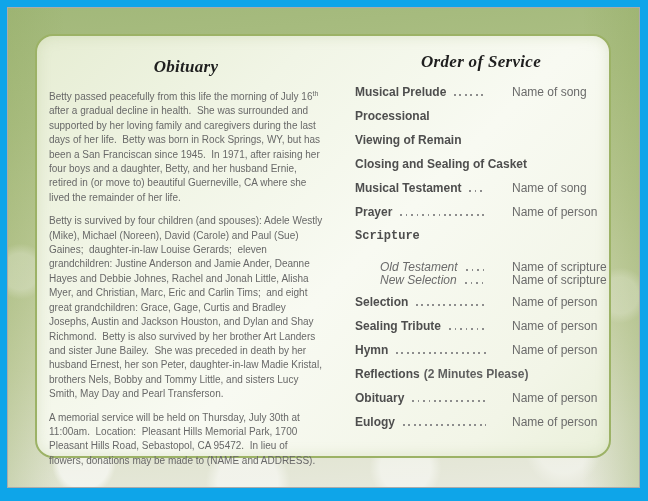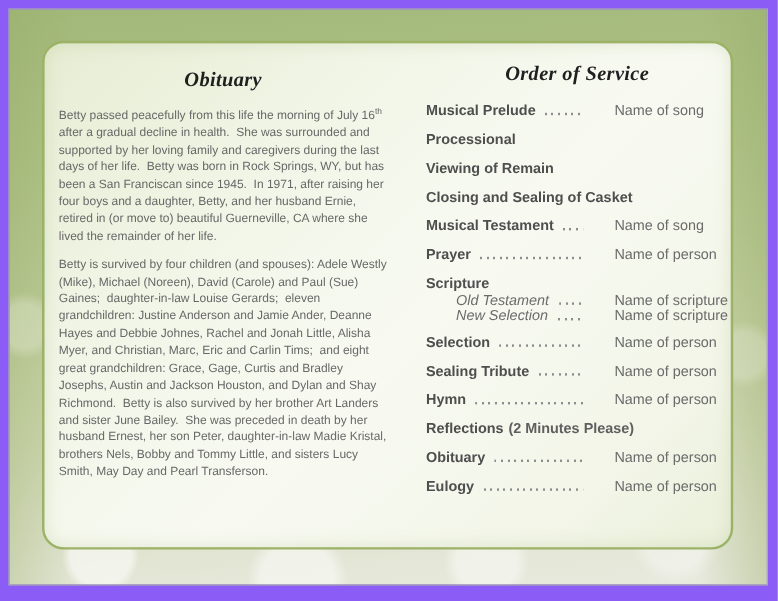--- a/index.html
+++ b/index.html
@@ -1,21 +1,21 @@
 <!DOCTYPE html>
 <html><head>
 <meta charset="utf-8">
 <style>
   html,body{margin:0;padding:0;}
   body{
     width:648px;height:501px;background:#ffffff;
     font-family:"Liberation Sans","DejaVu Sans",sans-serif;
     position:relative;overflow:hidden;
   }
-  .scan-page{position:absolute;inset:0;background:#8b5cf6;}
+  .scan-page{position:absolute;inset:0;background:#0ea5e9;}
   
   .card{
     position:absolute;left:7px;top:7px;width:633px;height:481px;
     border:1px solid #ababab;box-sizing:border-box;
     background:
       radial-gradient(circle 46px at 12% 95%, rgba(255,255,255,.55) 0 55%, rgba(255,255,255,0) 70%),
       radial-gradient(circle 60px at 38% 99%, rgba(255,255,255,.5) 0 50%, rgba(255,255,255,0) 70%),
       radial-gradient(circle 50px at 63% 96%, rgba(255,255,255,.45) 0 50%, rgba(255,255,255,0) 72%),
       radial-gradient(circle 55px at 88% 92%, rgba(255,255,255,.35) 0 45%, rgba(255,255,255,0) 70%),
       radial-gradient(circle 40px at 97% 60%, rgba(255,255,255,.22) 0 45%, rgba(255,255,255,0) 70%),
@@ -48,36 +48,37 @@
   .para sup{font-size:7px;vertical-align:super;line-height:0;}
   
   .row{display:flex;align-items:flex-end;font-size:12px;line-height:14px;margin-bottom:10px;}
   .row .lbl{font-weight:bold;color:#4e4e4e;white-space:nowrap;flex:0 0 auto;}
   .row .note{color:#5f5f5f;font-weight:bold;margin-left:4px;white-space:nowrap;}
   .row .dots{
     flex:1 1 auto;height:2px;margin:0 6px 3px 8px;
     background-image:repeating-linear-gradient(to right,#8d8d8d 0 1.6px,transparent 1.6px 5.5px);
   }
   .row .val{flex:0 0 95px;width:95px;color:#6b6b6b;white-space:nowrap;margin-left:20px;}
-  .row.tight{margin-bottom:1px;}
+  .row.tight{margin-bottom:18px;font-family:Liberation Mono, monospace;}
   .row.sub{line-height:13px;margin-bottom:0;padding-left:25px;}
   .row.sub .lbl{font-weight:normal;color:#6b6b6b;font-style:italic;}
   .row.sub.last{margin-bottom:8px;}
 </style>
 </head>
 <body>
 
 <div class="scan-page">
   <div class="card">
     <div class="panel">
 
       <div class="col col-left">
         <h1 class="heading">Obituary</h1>
         <p class="para"><span>Betty passed peacefully from this life the morning of July 16</span><sup>th</sup><span> after a gradual decline in health.  She was surrounded and supported by her loving family and caregivers during the last days of her life.  Betty was born in Rock Springs, WY, but has been a San Franciscan since 1945.  In 1971, after raising her four boys and a daughter, Betty, and her husband Ernie, retired in (or move to) beautiful Guerneville, CA where she lived the remainder of her life.</span></p>
         <p class="para">Betty is survived by four children (and spouses): Adele Westly (Mike), Michael (Noreen), David (Carole) and Paul (Sue) Gaines;  daughter-in-law Louise Gerards;  eleven grandchildren: Justine Anderson and Jamie Ander, Deanne Hayes and Debbie Johnes, Rachel and Jonah Little, Alisha Myer, and Christian, Marc, Eric and Carlin Tims;  and eight great grandchildren: Grace, Gage, Curtis and Bradley Josephs, Austin and Jackson Houston, and Dylan and Shay Richmond.  Betty is also survived by her brother Art Landers and sister June Bailey.  She was preceded in death by her husband Ernest, her son Peter, daughter-in-law Madie Kristal, brothers Nels, Bobby and Tommy Little, and sisters Lucy Smith, May Day and Pearl Transferson.</p>
+        <p class="para">A memorial service will be held on Thursday, July 30th at 11:00am.  Location:  Pleasant Hills Memorial Park, 1700 Pleasant Hills Road, Sebastopol, CA 95472.  In lieu of flowers, donations may be made to (NAME and ADDRESS).</p>
       </div>
 
       <div class="col col-right">
         <h1 class="heading">Order of Service</h1>
 
         <div class="row">
           <span class="lbl">Musical Prelude</span>
           <span class="dots"></span>
           <span class="val">Name of song</span>
         </div>

